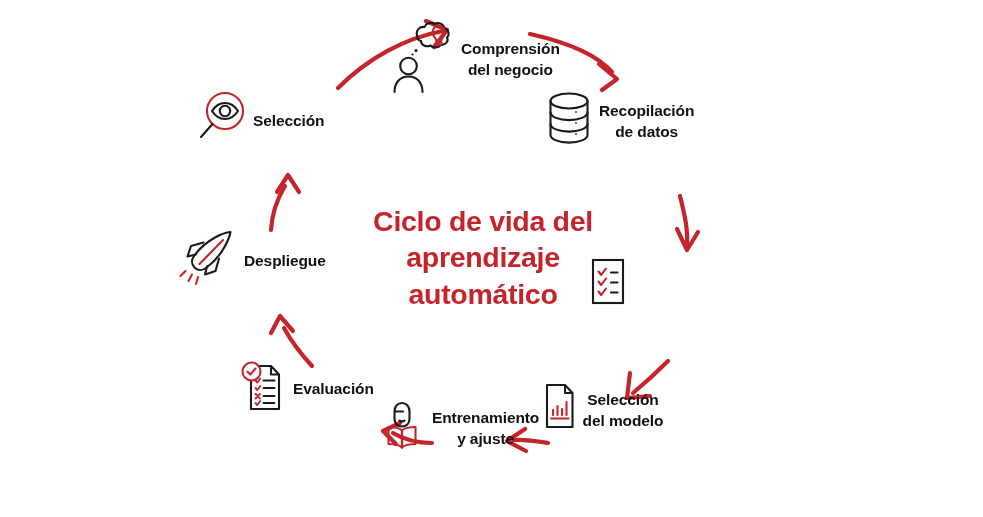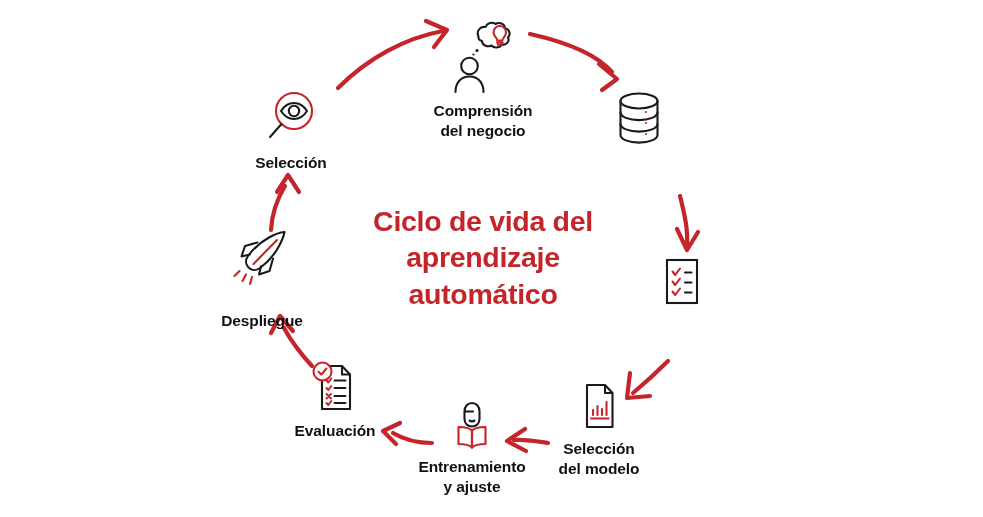--- a/index.html
+++ b/index.html
@@ -20,21 +20,21 @@
     position: absolute;
     left: 0;
     top: 0;
     width: 983px;
     height: 517px;
     pointer-events: none;
   }
   .node {
     position: absolute;
     display: flex;
-    flex-direction: column;
+    flex-direction: row;
     align-items: center;
     width: 200px;
     margin-left: -100px;
   }
   .node-icon {
     display: block;
     line-height: 0;
   }
   .node-label {
     margin-top: 5px;
@@ -148,20 +148,22 @@
           <path d="M11.5 24.5 C11.5 28.7 19.8 32.1 30 32.1 C40.2 32.1 48.5 28.7 48.5 24.5"></path>
           <path d="M11.5 36 C11.5 40.2 19.8 43.6 30 43.6 C40.2 43.6 48.5 40.2 48.5 36"></path>
         </g>
         <g fill="#C4242A" stroke="none">
           <circle cx="37" cy="24" r="1.1"></circle>
           <circle cx="37" cy="35" r="1.1"></circle>
           <circle cx="37" cy="46" r="1.1"></circle>
         </g>
       </svg>
     </span>
+    <div class="node-label">Recopilación
+de datos</div>
   </div>
 
   <div class="node" style="left:681px; top:255px;">
     <span class="node-icon">
       <svg width="52" height="60" viewBox="0 0 52 60" xmlns="http://www.w3.org/2000/svg">
         <rect x="12" y="5" width="30" height="43" fill="none" stroke="#1A1A1A" stroke-width="2.1"></rect>
         <g fill="none" stroke="#C4242A" stroke-width="2.1" stroke-linecap="round" stroke-linejoin="round">
           <path d="M17.5 16.5 L20.2 20 L25 13.5"></path>
           <path d="M17.5 26.5 L20.2 30 L25 23.5"></path>
           <path d="M17.5 36.5 L20.2 40 L25 33.5"></path>
@@ -235,21 +237,21 @@
           <path d="M30 30.5 C27.5 27.8 22.5 27 16.5 27 L16.5 44 C22.5 44 27.5 44.8 30 47.5 Z"></path>
           <path d="M30 30.5 C32.5 27.8 37.5 27 43.5 27 L43.5 44 C37.5 44 32.5 44.8 30 47.5 Z"></path>
           <path d="M30 30.5 L30 47.5"></path>
         </g>
       </svg>
     </span>
     <div class="node-label">Entrenamiento
 y ajuste</div>
   </div>
 
-  <div class="node" style="left:262px; top:228px;gap:16px;">
+  <div class="node" style="left:272px; top:228px;">
     <span class="node-icon">
       <svg width="72" height="62" viewBox="0 0 72 62" xmlns="http://www.w3.org/2000/svg">
         <g fill="none" stroke="#1A1A1A" stroke-width="2.1" stroke-linecap="round" stroke-linejoin="round">
           <path d="M58.5 4 C58.5 4 52 4.5 43 9.5 C34.5 14.2 26 22.5 22 28 C19.2 31.8 19.5 36.5 22.5 39.5 C25.5 42.5 30.2 42.8 34 40 C39.5 36 47.8 27.5 52.5 19 C57.5 10 58.5 4 58.5 4 Z"></path>
           <path d="M31.5 14.5 L19 18 L15.5 28.5 L23.8 26.5"></path>
           <path d="M47 30.5 L43.5 43 L33 46.5 L35 38.2"></path>
         </g>
         <path d="M27.5 36 L51 12" fill="none" stroke="#C4242A" stroke-width="2.1" stroke-linecap="round"></path>
         <g fill="none" stroke="#C4242A" stroke-width="2.1" stroke-linecap="round">
           <path d="M13.5 43 L8.5 48"></path>

